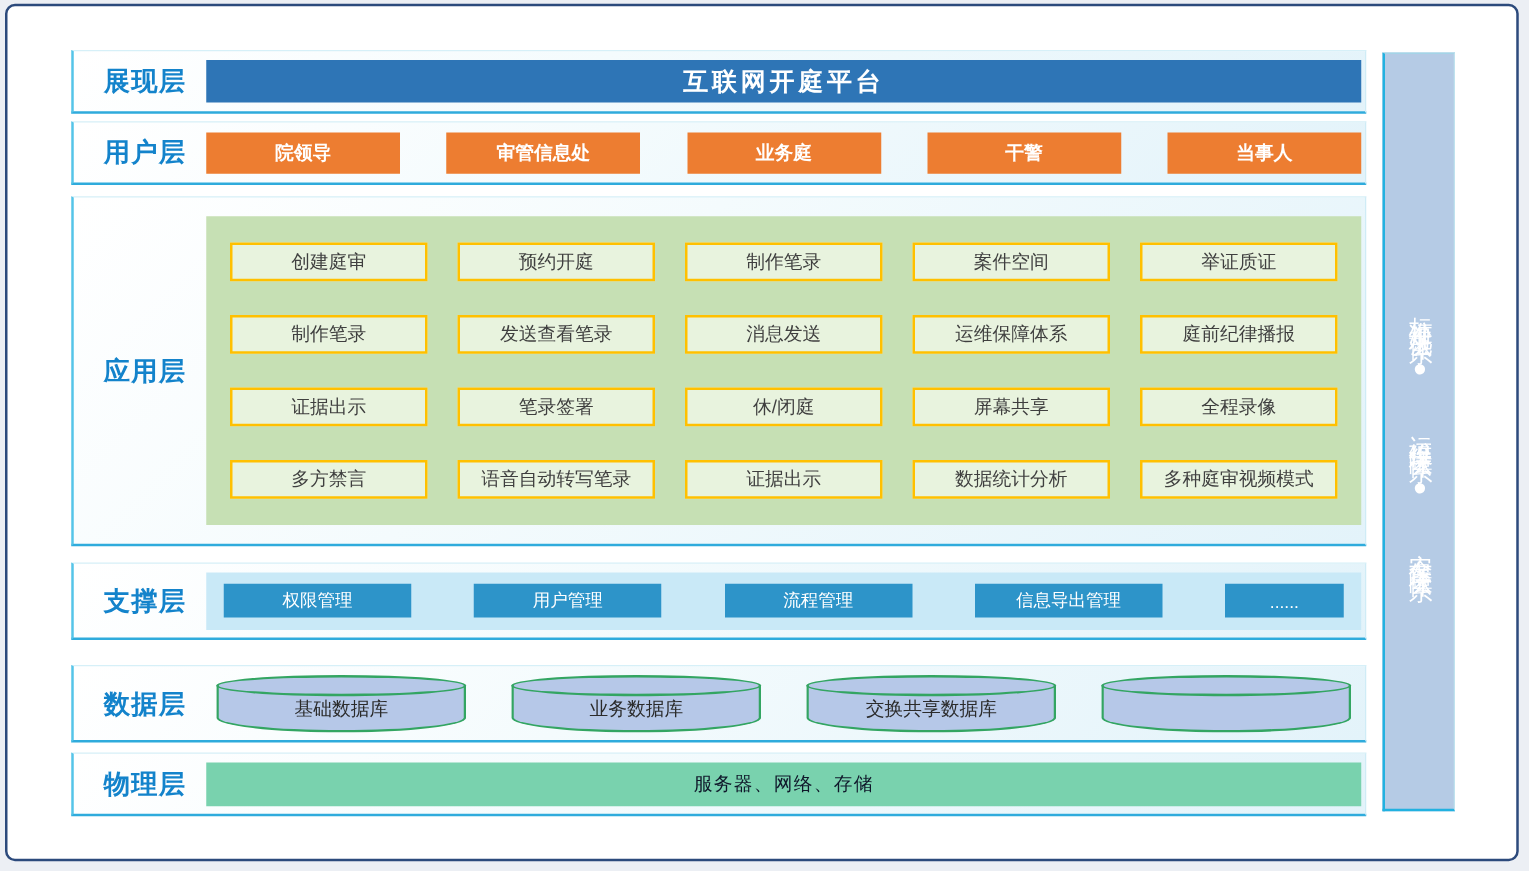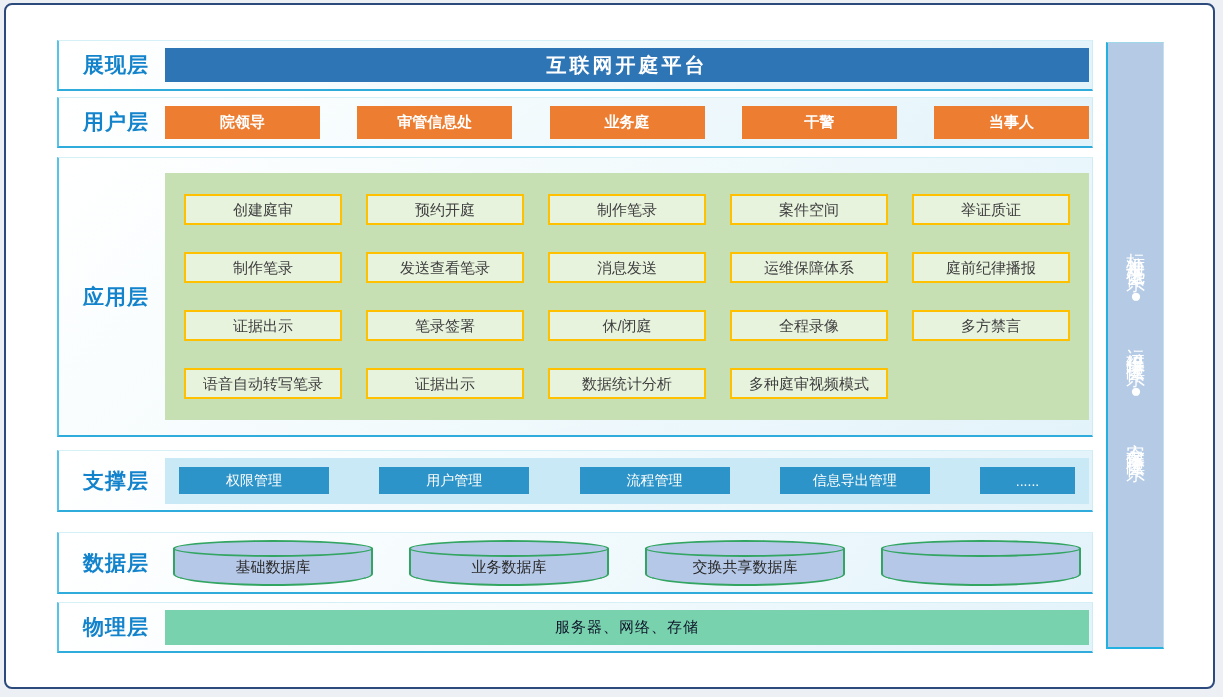--- a/index.html
+++ b/index.html
@@ -134,20 +134,21 @@
             <div class="app-item">运维保障体系</div>
 
             <div class="app-item">庭前纪律播报</div>
 
             <div class="app-item">证据出示</div>
 
             <div class="app-item">笔录签署</div>
 
             <div class="app-item">休/闭庭</div>
 
+            <div class="app-item">屏幕共享</div>
 
             <div class="app-item">全程录像</div>
 
             <div class="app-item">多方禁言</div>
 
             <div class="app-item">语音自动转写笔录</div>
 
             <div class="app-item">证据出示</div>
 
             <div class="app-item">数据统计分析</div>

